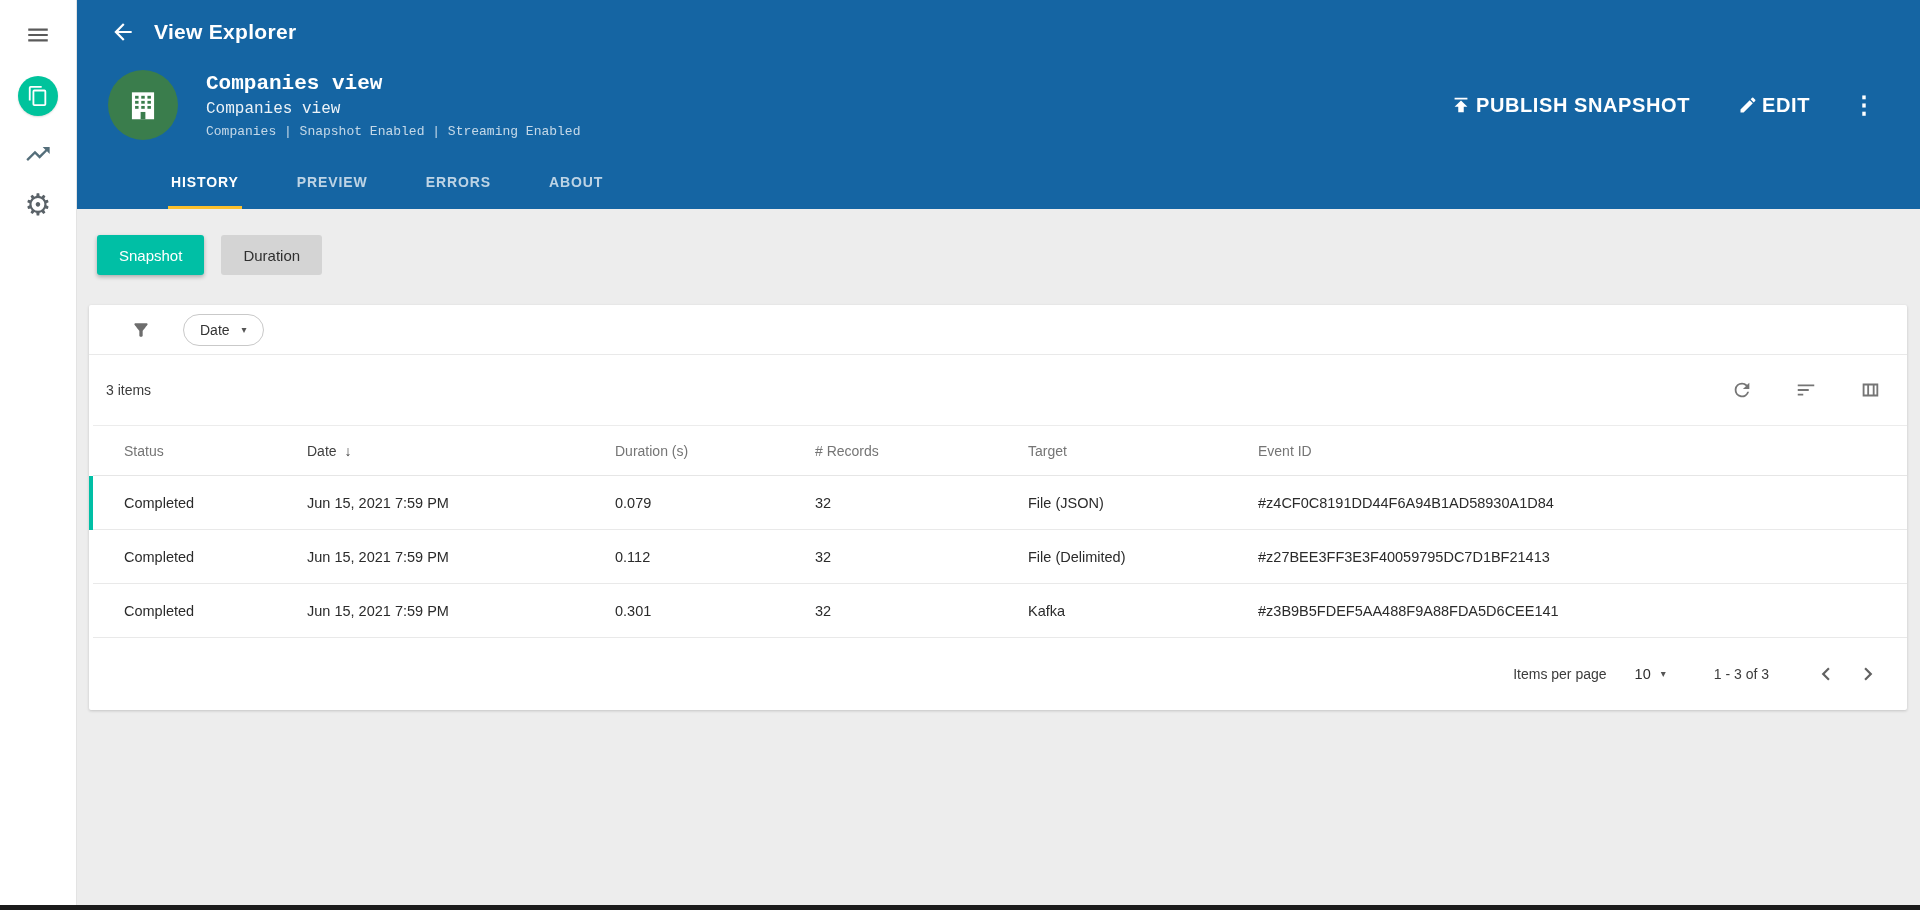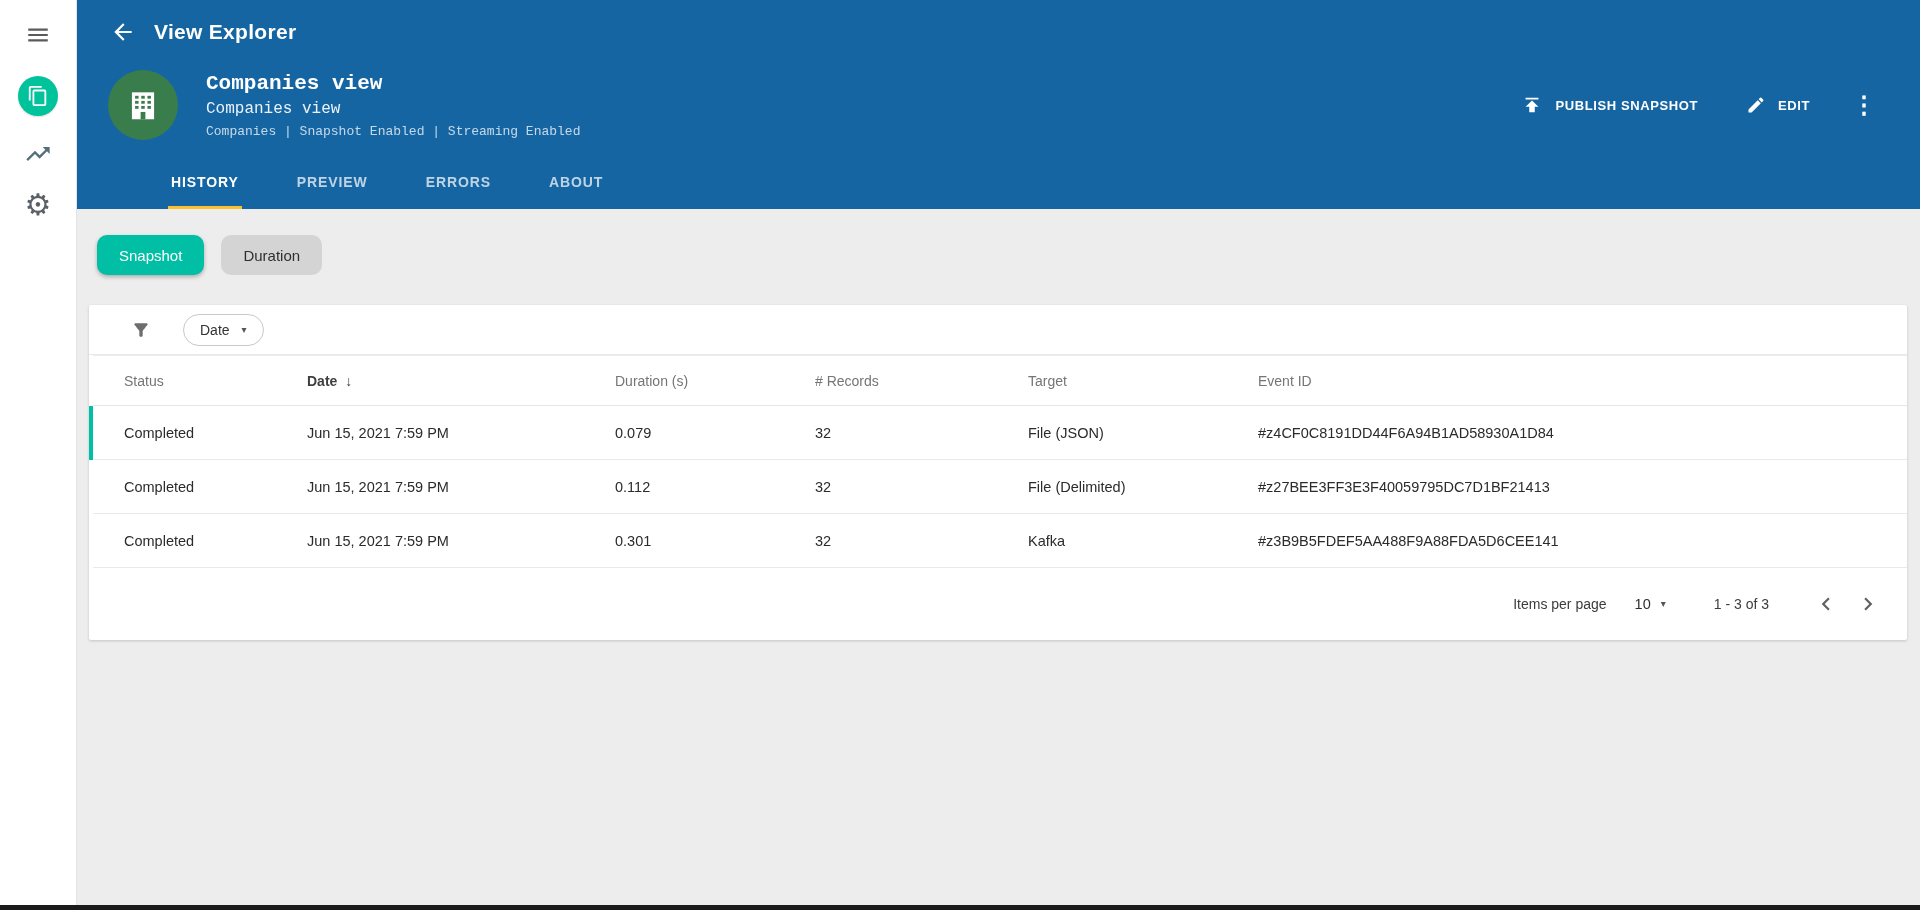--- a/index.html
+++ b/index.html
@@ -29,37 +29,37 @@
 
   .view-header { display:flex; align-items:center; padding:6px 44px 0 31px; }
   .avatar { width:70px; height:70px; border-radius:50%; background:#3a7d4c; flex-shrink:0;
             display:flex; align-items:center; justify-content:center; }
   .view-titles { margin-left:28px;font-family:Liberation Mono, monospace; }
   .view-name { font-size:21px; font-weight:bold; margin-bottom:5px; }
   .view-subtitle { font-size:16px; color:rgba(255,255,255,.92); margin-bottom:6px; }
   .view-meta { font-size:13px; color:rgba(255,255,255,.75); }
 
   .header-actions { margin-left:auto; display:flex; align-items:center; }
-  .action-btn { display:flex; align-items:center; gap:12px; background:none; border:none;
-                color:#fff; font-size:13px; font-weight:bold; letter-spacing:.6px;
+  .action-btn { display:flex; align-items:center; gap:4px; background:none; border:none;
+                color:#fff; font-size:20px; font-weight:bold; letter-spacing:.6px;
                 cursor:pointer; font-family:inherit; }
   .publish-btn { margin-right:48px; }
   .edit-btn { margin-right:42px; }
   .kebab-btn { font-size:24px; color:#fff; font-weight:bold; }
 
   .tabs { display:flex; padding-left:91px; margin-top:22px; }
   .tab { background:none; border:none; font-family:inherit; color:rgba(255,255,255,.72);
          font-size:14px; font-weight:bold; letter-spacing:.9px; padding:12px 3px 16px;
          margin-right:52px; cursor:pointer; border-bottom:3px solid transparent; }
   .tab.active { color:#fff; border-bottom-color:#fbc02d; }
 
   
   .content { flex:1; overflow:hidden; padding-top:26px; background:#ededed; }
   .toggle-row { display:flex; padding-left:20px; gap:17px; }
-  .toggle-btn { height:40px; padding:0 22px; border:none; border-radius:10px;
+  .toggle-btn { height:40px; padding:0 22px; border:none; border-radius:3px;
                 font-family:inherit; font-size:15px; cursor:pointer; }
   .toggle-btn.active { background:#00bfa5; color:#fff; box-shadow:0 2px 4px rgba(0,0,0,.28); }
   .toggle-btn.inactive { background:#d4d4d4; color:#2f2f2f; }
 
   .card { background:#fff; margin:30px 13px 0 12px; border-radius:2px;
           box-shadow:0 1px 3px rgba(0,0,0,.18); }
 
   .filter-row { display:flex; align-items:center; height:50px; padding-left:42px;
                 border-bottom:1px solid #e9e9e9; }
   .date-chip { display:flex; align-items:center; gap:12px; margin-left:32px; height:32px;
@@ -67,21 +67,21 @@
                font-size:14px; color:#333; font-family:inherit; cursor:pointer; }
   .caret { font-size:10px; color:#555; line-height:1; }
 
   .items-row { display:flex; align-items:center; height:70px; padding:0 26px 0 17px; }
   .items-count { font-size:14px; color:#3c3c3c; }
   .table-actions { margin-left:auto; display:flex; align-items:center; gap:42px; }
 
   table { width:100%; border-collapse:collapse; table-layout:fixed; }
   thead th { text-align:left; font-size:14px; font-weight:normal; color:#757575; height:50px;
              border-top:1px solid #ececec; border-bottom:1px solid #e6e6e6; cursor:pointer; }
-  th.sorted { color:#3f3f3f; font-weight:bold;margin-top:24px; }
+  th.sorted { color:#3f3f3f; font-weight:normal;margin-top:24px; }
   .sort-arrow { font-size:14px; margin-left:8px; color:#424242; }
   tbody td { font-size:14.5px; color:#2b2b2b; height:54px; border-bottom:1px solid #e9e9e9; }
   .col-first { padding-left:31px; border-left:4px solid transparent; }
   tr.selected .col-first { border-left-color:#00bfa5; }
   tbody tr { cursor:pointer; }
 
   .pagination { display:flex; align-items:center; justify-content:flex-end; height:72px;
                 padding-right:18px; font-size:14px; color:#3c3c3c;padding-left:14px; }
   .per-page { display:flex; align-items:center; gap:10px; margin-left:28px;
               background:none; border:none; font-family:inherit; font-size:14.5px;
@@ -194,20 +194,40 @@
             <svg width="20" height="20" viewBox="0 0 24 24" aria-hidden="true">
                 <path fill="#6d6d6d" d="M4.25 5.61C6.27 8.2 10 13 10 13v6c0 .55.45 1 1 1h2c.55 0 1-.45 1-1v-6s3.72-4.8 5.74-7.39A1 1 0 0 0 18.95 4H5.04a1 1 0 0 0-.79 1.61z"></path>
               </svg>
           </button>
           <button class="date-chip">
             <span>Date</span>
             <span class="caret">▾</span>
           </button>
         </div>
 
+        <div class="items-row">
+          <span class="items-count">3 items</span>
+          <div class="table-actions">
+            <button class="icon-btn">
+              <svg width="22" height="22" viewBox="0 0 24 24" aria-hidden="true">
+                  <path fill="#757575" d="M17.65 6.35A7.95 7.95 0 0 0 12 4a8 8 0 1 0 7.73 10h-2.08A6 6 0 1 1 12 6c1.66 0 3.14.69 4.22 1.78L13 11h7V4l-2.35 2.35z"></path>
+                </svg>
+            </button>
+            <button class="icon-btn">
+              <svg width="22" height="22" viewBox="0 0 24 24" aria-hidden="true">
+                  <path fill="#757575" d="M3 18h6v-2H3v2zM3 6v2h18V6H3zm0 7h12v-2H3v2z"></path>
+                </svg>
+            </button>
+            <button class="icon-btn">
+              <svg width="22" height="22" viewBox="0 0 24 24" aria-hidden="true">
+                  <path fill="#757575" d="M4 5v14h17V5H4zm5 12H6V7h3v10zm6 0h-4V7h4v10zm4 0h-2V7h2v10z"></path>
+                </svg>
+            </button>
+          </div>
+        </div>
 
         <table>
           <colgroup>
             <col style="width:216px">
               <col style="width:308px">
               <col style="width:200px">
             <col style="width:213px">
               <col style="width:230px">
               <col>
           </colgroup>

